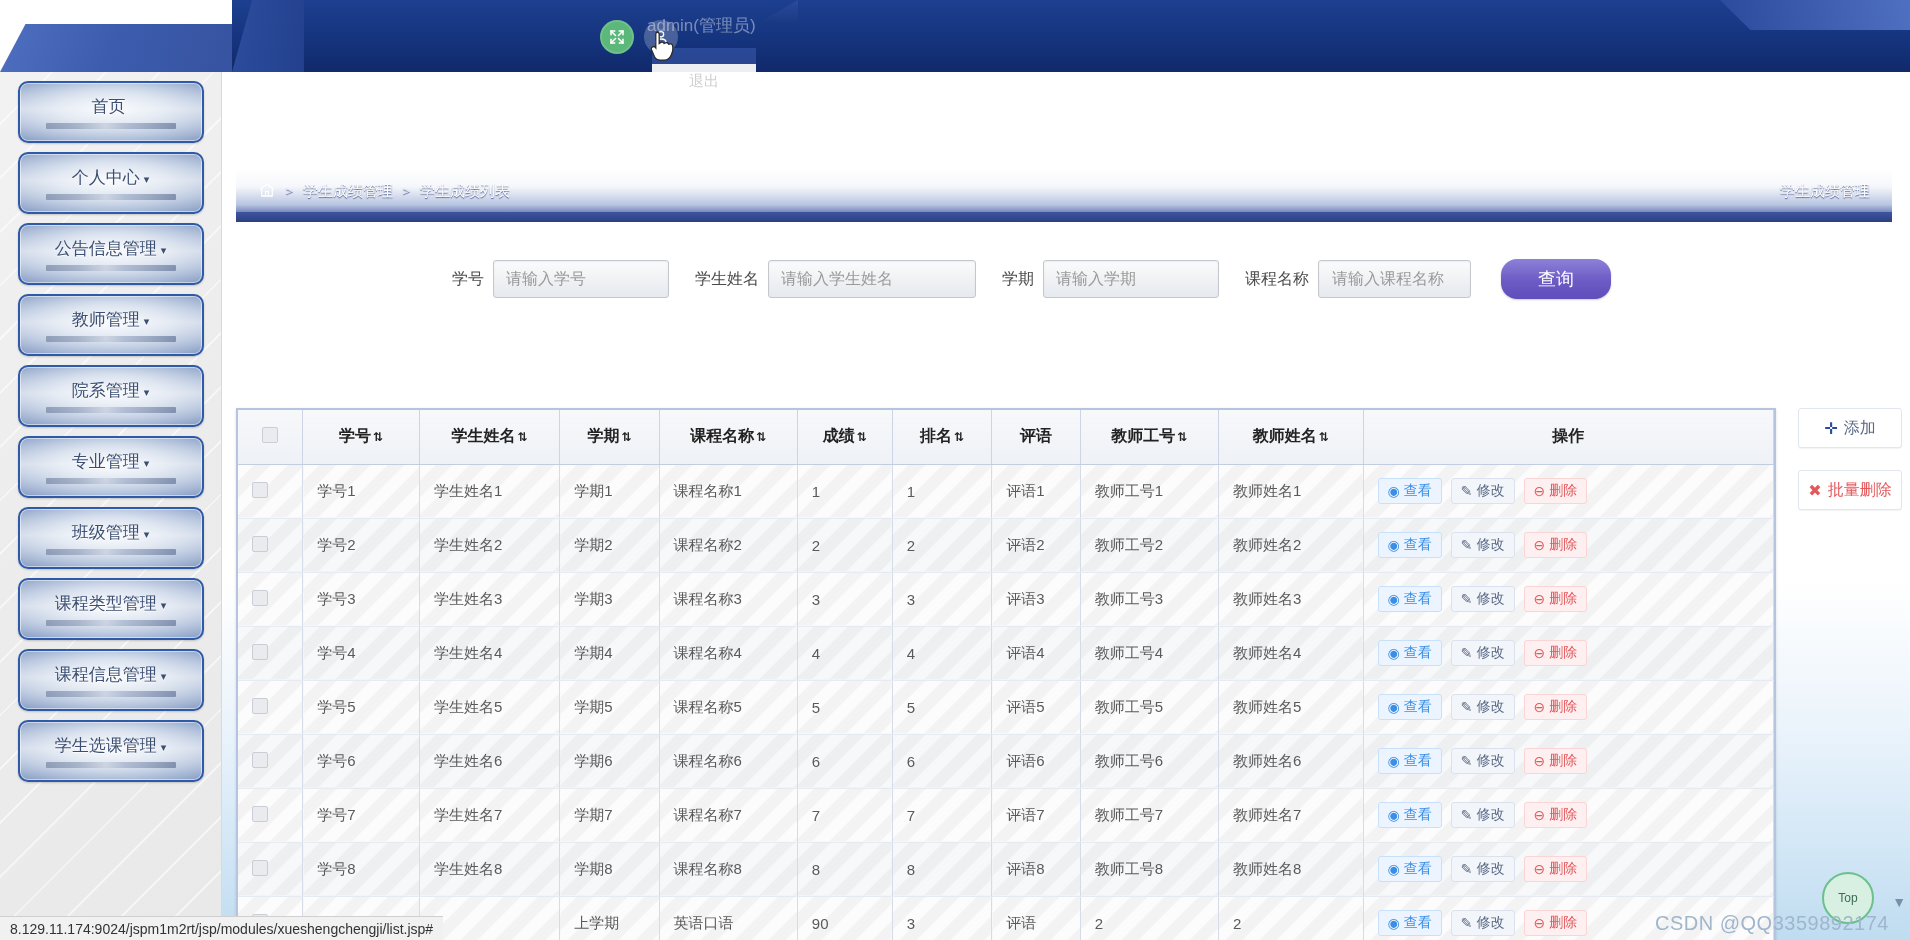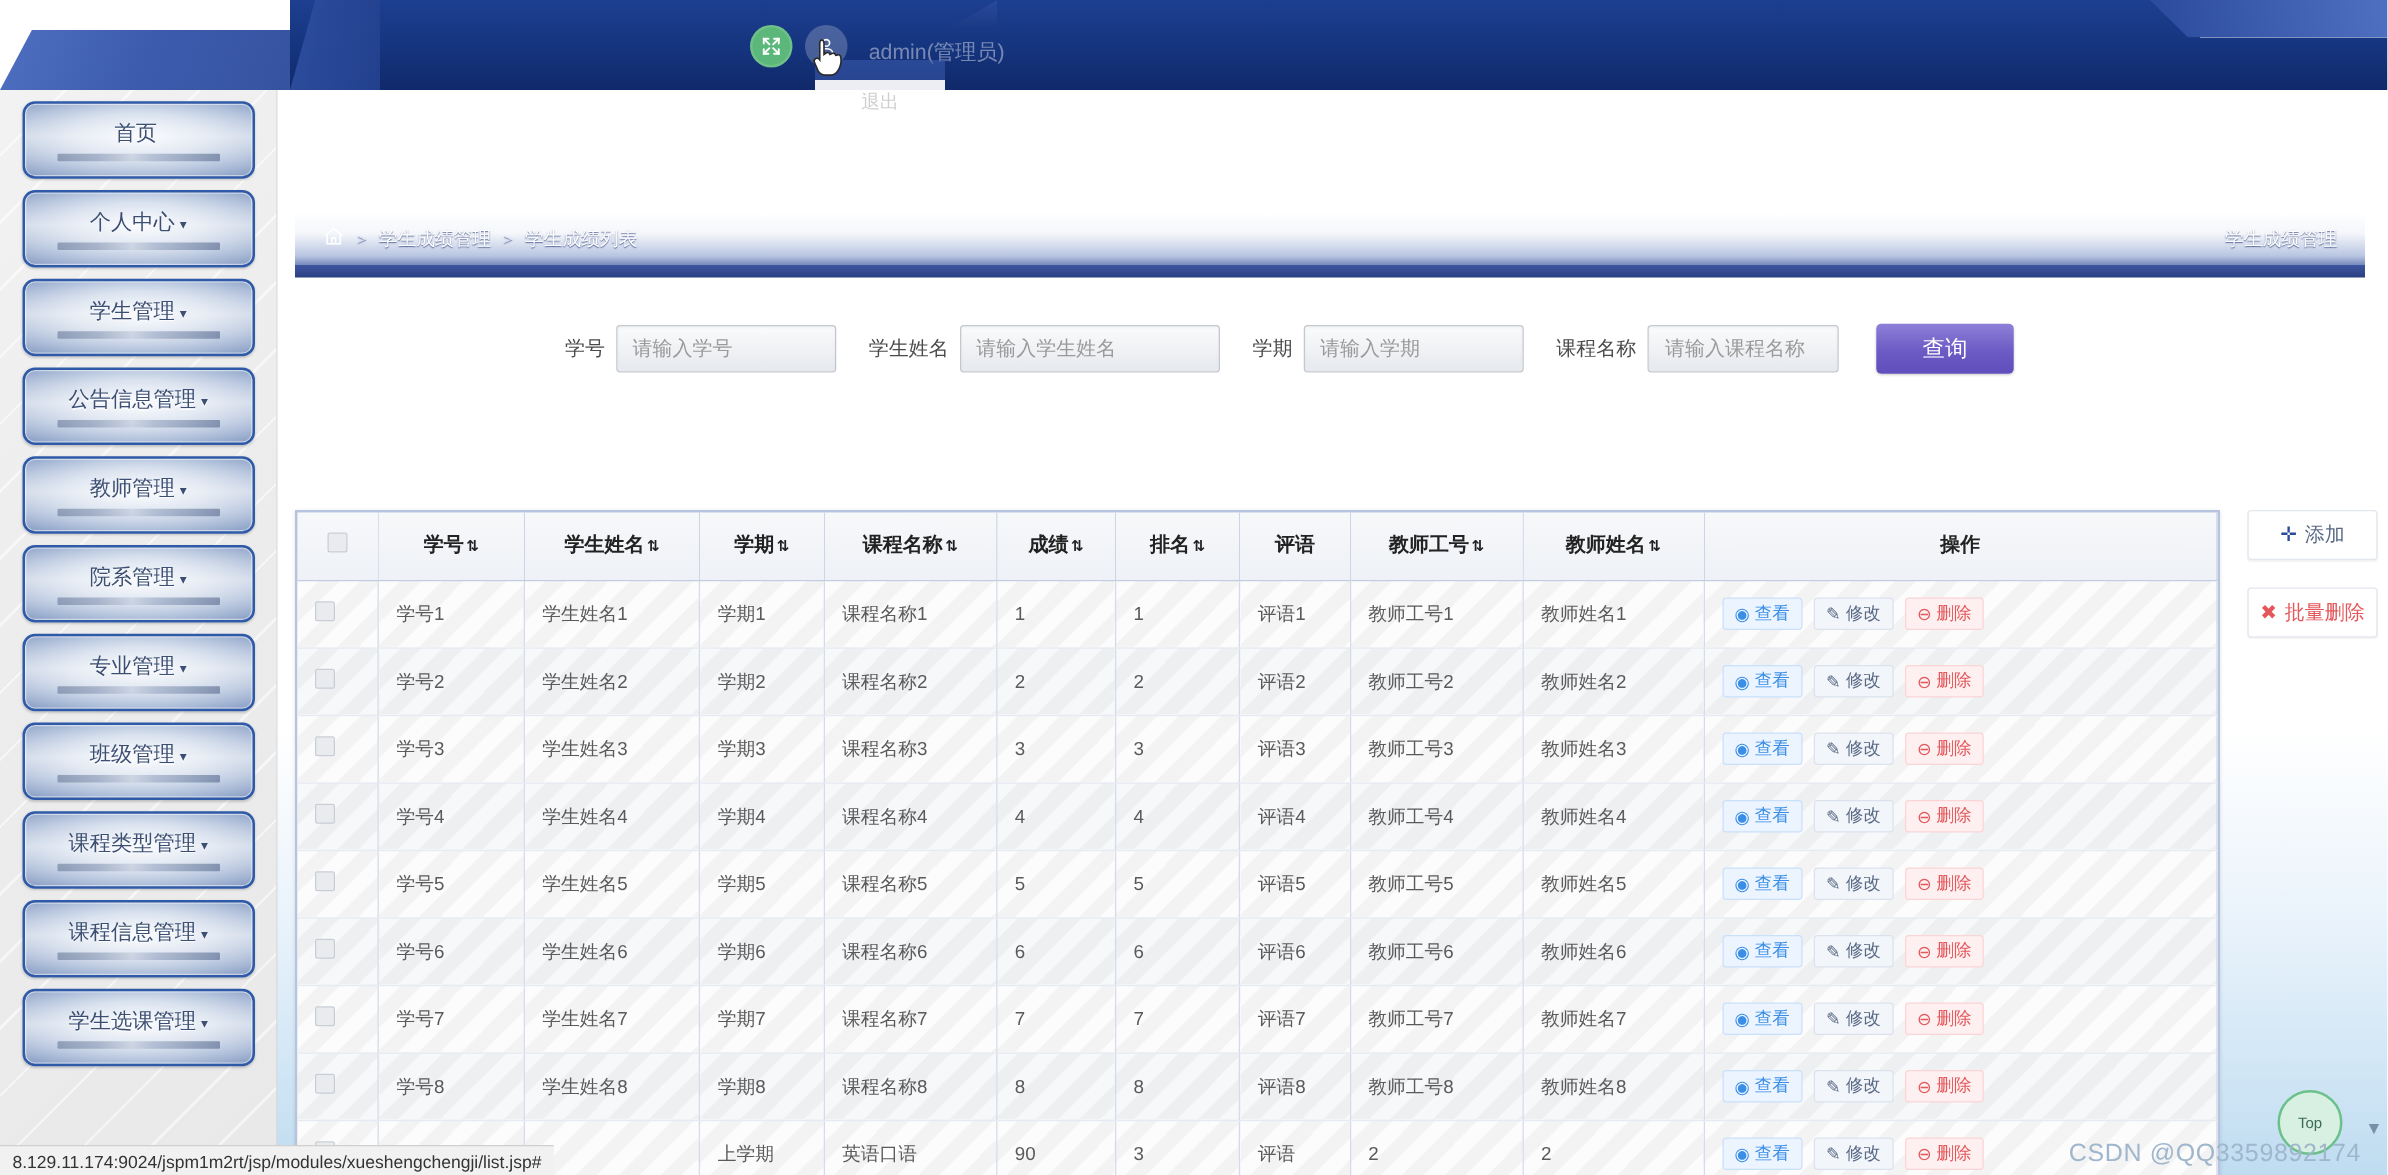--- a/index.html
+++ b/index.html
@@ -60,21 +60,21 @@
   }
   .hdr-icons { position:absolute; left:600px; top:20px; display:flex; gap:10px; align-items:center; z-index:46; }
   .circ-btn {
     width:34px; height:34px; border-radius:50%;
     display:flex; align-items:center; justify-content:center;
     color:#fff; font-size:16px;
   }
   .circ-green { background:#5cb87a; box-shadow:0 0 0 2px rgba(255,255,255,.12) inset; }
   .circ-dim   { background:rgba(255,255,255,.22); }
   #user-menu {
-    position:absolute; left:645px; top:26px; width:118px; z-index:44;margin-left:48px;
+    position:absolute; left:645px; top:10px; width:118px; z-index:44;
   }
   #user-name {
     color:rgba(255,255,255,.42); font-size:17px; white-space:nowrap;
     padding:4px 2px;
   }
   #user-dropdown {
     position:absolute; left:652px; top:48px; width:104px; z-index:45;
   }
   #user-dd-arrow-row { height:16px; background:rgba(60,92,175,.55); }
   #user-dd-panel {
@@ -155,21 +155,21 @@
     padding:0 12px; font-size:16px; color:#9a9a9a;
     display:flex; align-items:center;
     box-shadow:inset 0 1px 2px rgba(0,0,0,.06);
   }
   #inp-xuehao   { width:176px; }
   #inp-xingming { width:208px; }
   #inp-xueqi    { width:176px; }
   #inp-kecheng  { width:153px;padding-left:13px; }
   .gap-26 { width:26px; }
   #btn-query {
-    margin-left:30px; width:110px; height:40px; border-radius:4px;
+    margin-left:30px; width:110px; height:40px; border-radius:16px;
     background:linear-gradient(180deg,#8d80d8 0%, #6c5bc4 55%, #5f4ebb 100%);
     color:#ffffff; font-size:18px;
     display:flex; align-items:center; justify-content:center;
     cursor:pointer; box-shadow:0 1px 2px rgba(0,0,0,.2);
   }
 
   
   #table-panel {
     position:absolute; left:14px; top:336px; width:1540px; height:552px;
     background:#ffffff; border:2px solid #b7c4e0;
@@ -310,24 +310,20 @@
   </svg>
 </div>
 
 <div id="sidebar">
   <div class="menu-item">
     <div class="menu-label"><span>首页</span><span class="menu-caret"></span></div>
     <div class="menu-sub"></div>
   </div>
   <div class="menu-item">
     <div class="menu-label"><span>个人中心</span><span class="menu-caret">▾</span></div>
-    <div class="menu-sub"></div>
-  </div>
-  <div class="menu-item">
-    <div class="menu-label"><span>学生管理</span><span class="menu-caret">▾</span></div>
     <div class="menu-sub"></div>
   </div>
   <div class="menu-item">
     <div class="menu-label"><span>公告信息管理</span><span class="menu-caret">▾</span></div>
     <div class="menu-sub"></div>
   </div>
   <div class="menu-item">
     <div class="menu-label"><span>教师管理</span><span class="menu-caret">▾</span></div>
     <div class="menu-sub"></div>
   </div>

